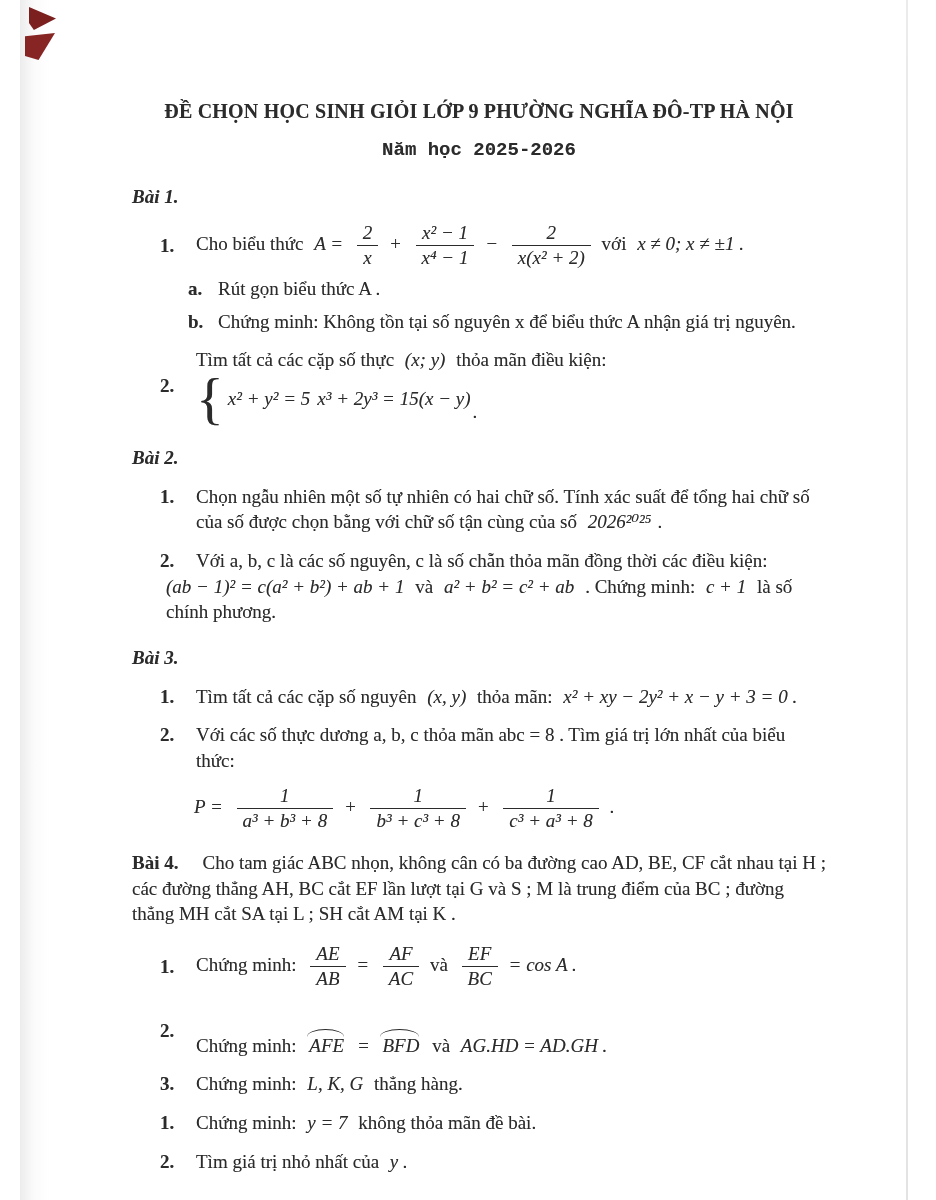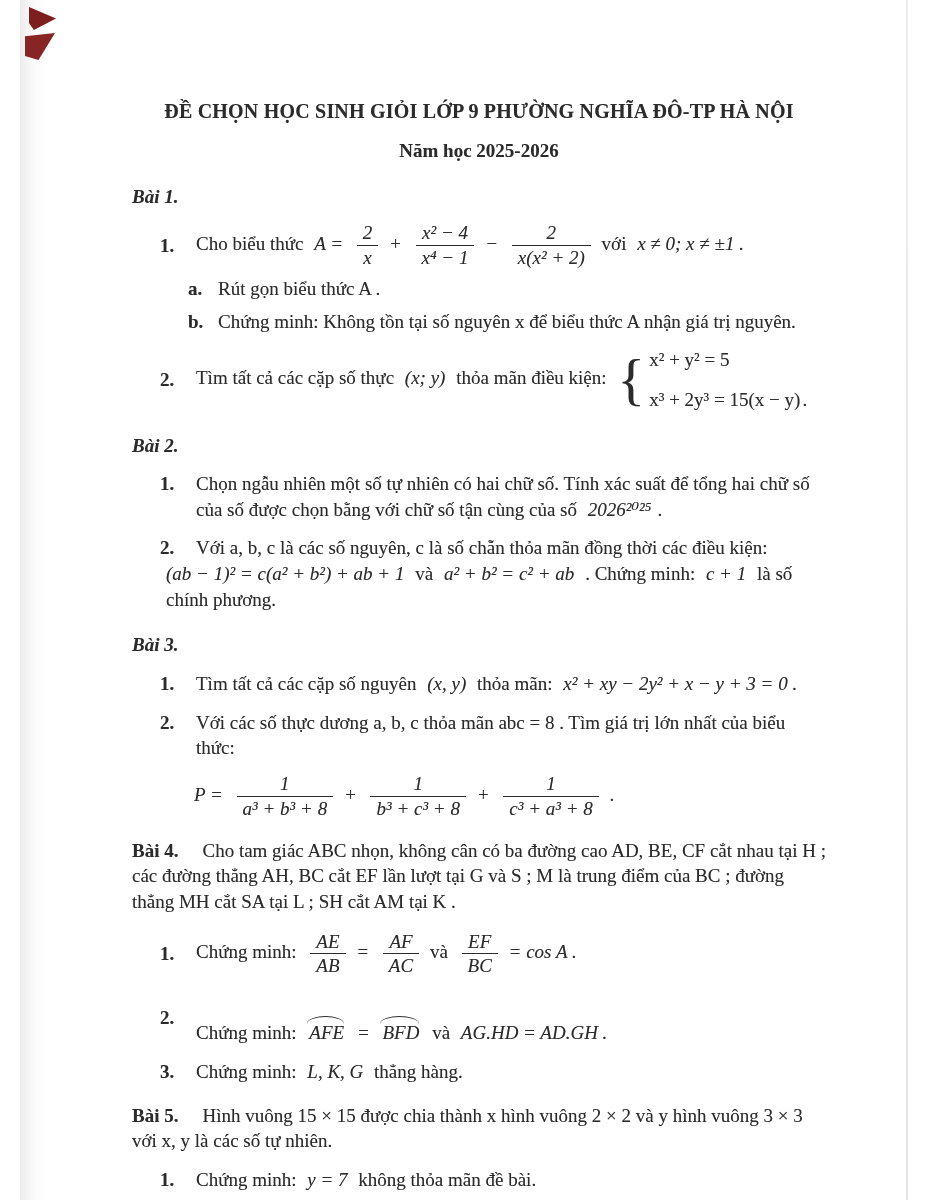--- a/index.html
+++ b/index.html
@@ -19,21 +19,21 @@
   .corner-mark{ position:absolute; }
   .mark1{ left:9px; top:7px; width:27px; height:23px; background:#7c1f1f;
           clip-path:polygon(0 0,100% 50%,18% 100%,0 70%); }
   .mark2{ left:5px; top:33px; width:30px; height:27px; background:#872424;
           clip-path:polygon(0 12%,100% 0,45% 100%,0 85%); }
 
   .content{ padding:98px 90px 0 112px; font-size:19px; line-height:1.35;
             text-shadow:0 0 0.6px rgba(40,40,40,.35); }
 
   .title{ margin:0; font-size:20px; font-weight:bold; text-align:center; letter-spacing:.2px; }
-  .subtitle{ margin:13px 0 10px 0; font-size:19px; font-weight:bold; text-align:center; }
+  .subtitle{ margin:13px 0 10px 0; font-size:19px; font-weight:bold; text-align:center;font-family:Liberation Mono, monospace; }
 
   .bai-heading{ font-weight:bold; margin-top:20px;font-style:italic; }
   .runin{ margin:18px 0 0 0; }
   .runin .lead-label{ font-weight:bold; margin-right:24px; }
 
   .item{ display:flex; align-items:center; padding-left:28px; margin-top:13px; }
   .item.top{ align-items:flex-start; }
   .item .num{ flex:none; width:36px; font-weight:bold; }
   .item .body{ flex:1; }
 
@@ -43,21 +43,21 @@
   .mathline > span{ margin-right:6px; }
   .math{ font-style:italic; }
   .frac{ display:inline-flex; flex-direction:column; align-items:center;
          vertical-align:middle; font-style:italic; margin:0 3px; }
   .frac .fnum{ padding:0 6px 1px; line-height:1.15; }
   .frac .fden{ border-top:1.4px solid #2b2b2b; padding:1px 6px 0; line-height:1.15; }
 
   .system{ display:inline-flex; align-items:center; vertical-align:middle; }
   .sys-brace{ font-size:58px; font-weight:300; line-height:0.9;
               margin-right:4px; font-style:normal; }
-  .sys-eqs{ display:inline-flex; flex-direction:column; gap:14px; text-align:left; }
+  .sys-eqs{ display:inline-flex; flex-direction:row; gap:7px; font-style:italic; text-align:left; }
   .sys-period{ align-self:flex-end; margin-left:2px; }
 
   .hat{ position:relative; font-style:italic; display:inline-block; padding:0 2px;margin-top:30px; }
   .hat::before{ content:''; position:absolute; left:0; right:2px; top:-4px; height:7px;
                 border-top:1.7px solid #2b2b2b; border-radius:50% / 100% 100% 0 0; }
 
   .eq-block{ padding-left:34px; max-width:710px; }
   .p-formula{ padding-left:62px; margin-top:12px; }
   .bai4-item1{ margin-top:16px; }
 </style>
@@ -79,21 +79,21 @@
       <span class="num">1.</span>
       <div class="body mathline">
         <span>Cho biểu thức</span>
         <span class="math">A =</span>
         <span class="frac">
             <span class="fnum">2</span>
             <span class="fden">x</span>
           </span>
         <span class="math">+</span>
         <span class="frac">
-            <span class="fnum">x² − 4</span>
+            <span class="fnum">x² − 1</span>
             <span class="fden">x⁴ − 1</span>
           </span>
         <span class="math">−</span>
         <span class="frac">
             <span class="fnum">2</span>
             <span class="fden">x(x² + 2)</span>
           </span>
         <span>với</span>
         <span class="math">x ≠ 0; x ≠ ±1 .</span>
       </div>
@@ -227,23 +227,20 @@
 
     <div class="item">
       <span class="num">3.</span>
       <div class="body mathline">
         <span>Chứng minh:</span>
         <span class="math">L, K, G</span>
         <span>thẳng hàng.</span>
       </div>
     </div>
 
-    <p class="runin">
-      <span class="lead-label">Bài 5.</span><span>Hình vuông 15 × 15 được chia thành x hình vuông 2 × 2 và y hình vuông 3 × 3 với x, y là các số tự nhiên.</span>
-    </p>
 
     <div class="item">
       <span class="num">1.</span>
       <div class="body mathline">
         <span>Chứng minh:</span>
         <span class="math">y = 7</span>
         <span>không thỏa mãn đề bài.</span>
       </div>
     </div>
 

